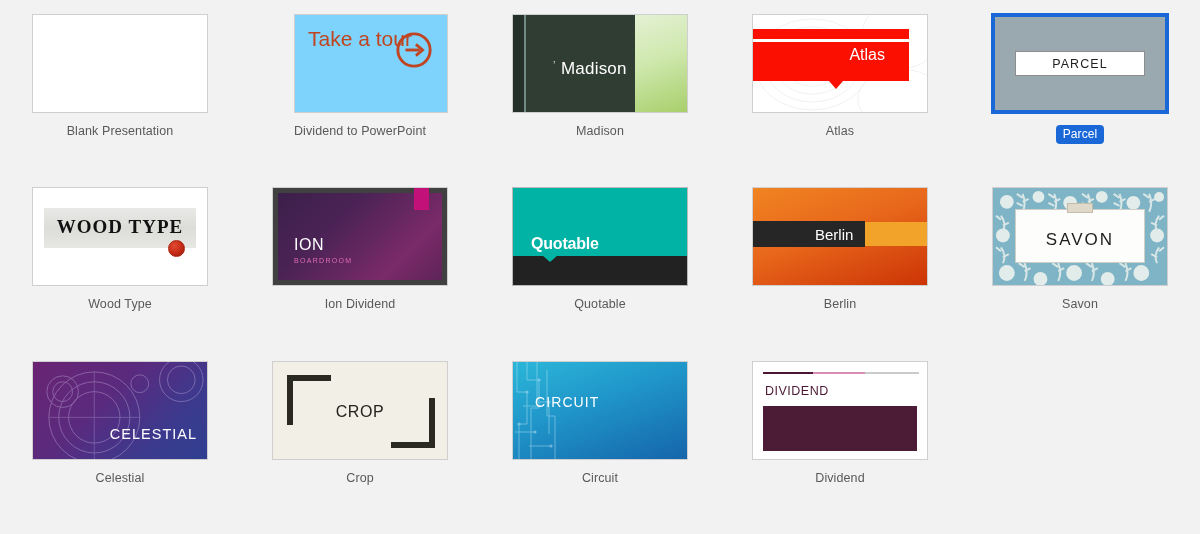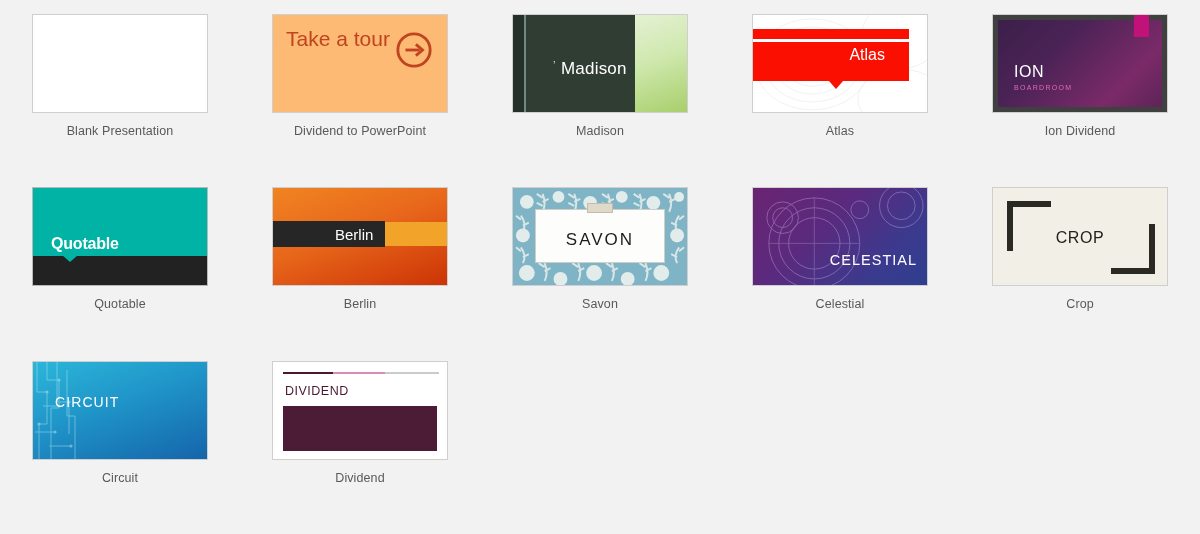--- a/index.html
+++ b/index.html
@@ -50,21 +50,21 @@
     border-radius: 4px;
     padding: 3px 7px 4px 7px;
     box-shadow: 0 0 0 2px #f2f2f2;
     font-size: 12px;
   }
 
   
   .t-blank { background: #ffffff; }
 
   
-  .t-tour { background:#fdba74; }
+  .t-tour { background:#7dd3fc;margin-left:22px; }
   .t-tour .tour-text {
     position:absolute; left:13px; top:12px;
     font-size:21px; line-height:23px;
     color:#c0441f; font-family:"Liberation Sans", sans-serif;
     font-weight:300;
   }
   .t-tour .tour-arrow {
     position:absolute; right:14px; top:16px;
     width:38px; height:38px;
   }
@@ -316,21 +316,41 @@
         <div class="atlas-bar"></div>
         <div class="atlas-split"></div>
         <div class="atlas-title">Atlas</div>
         <div class="atlas-notch"></div>
       </div>
     </div>
     <div class="caption">Atlas</div>
   </div>
 
 
-
+  <div class="cell selected">
+    <div class="thumb-wrap">
+      <div class="thumb t-parcel">
+        <div class="par-box">
+          <span class="par-title">PARCEL</span>
+        </div>
+      </div>
+    </div>
+    <div class="caption">Parcel</div>
+  </div>
+
+  <div class="cell">
+    <div class="thumb-wrap">
+      <div class="thumb t-wood">
+        <div class="wood-band"></div>
+        <div class="wood-title">WOOD TYPE</div>
+        <div class="wood-seal"></div>
+      </div>
+    </div>
+    <div class="caption">Wood Type</div>
+  </div>
 
   <div class="cell">
     <div class="thumb-wrap">
       <div class="thumb t-ion">
         <div class="ion-inner"></div>
         <div class="ion-tab"></div>
         <div class="ion-title">ION</div>
         <div class="ion-sub">BOARDROOM</div>
       </div>
     </div>

